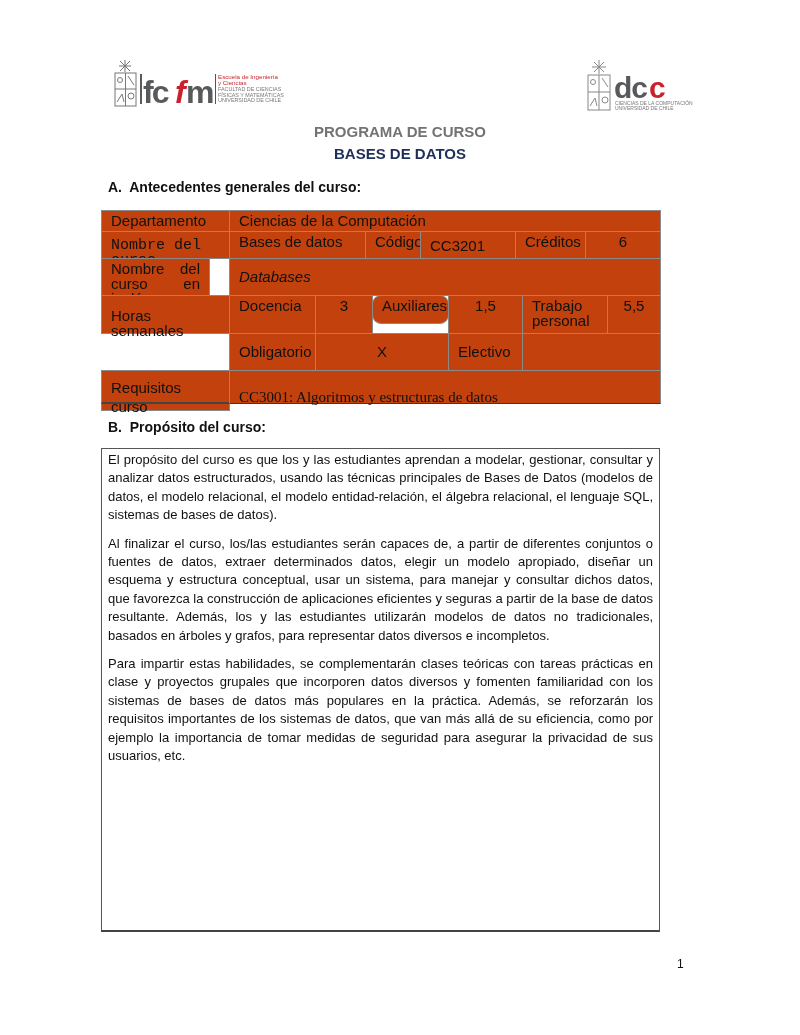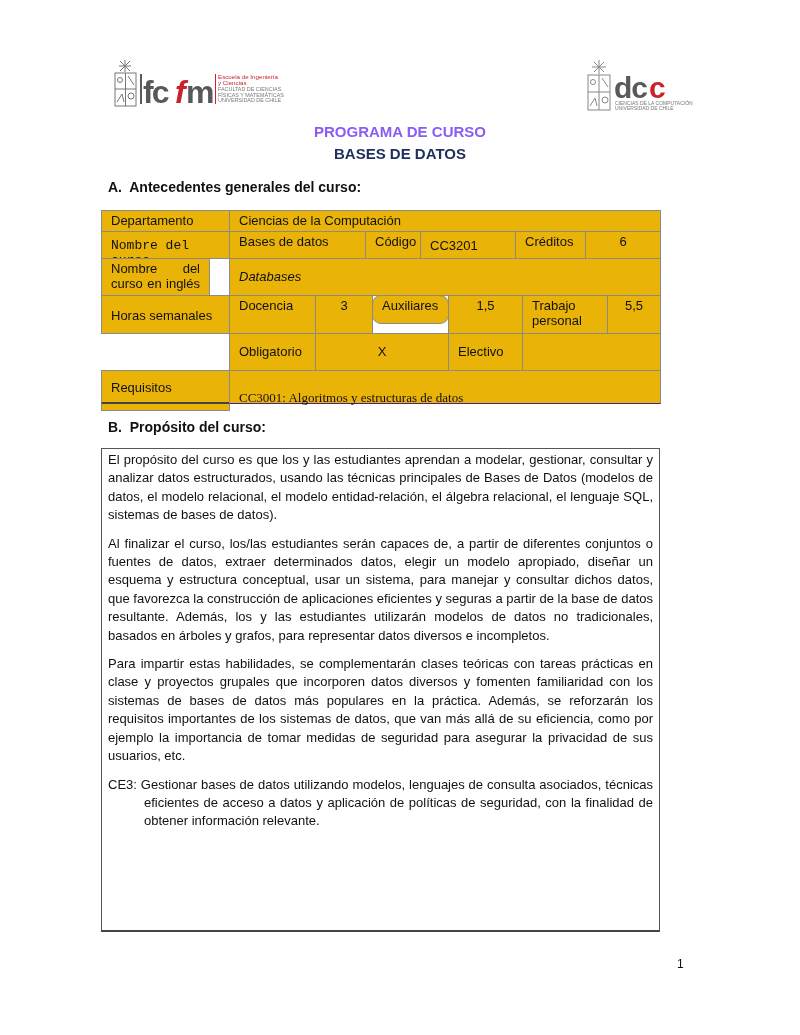--- a/index.html
+++ b/index.html
@@ -2,27 +2,27 @@
 <html><head>
 <meta charset="utf-8">
 <style>
   html, body { margin: 0; padding: 0; background: #ffffff; }
   body { width: 800px; height: 1035px; position: relative; overflow: hidden;
          font-family: "Liberation Sans", sans-serif; color: #111; }
   .abs { position: absolute; }
   .logo-left { left: 112px; top: 58px; width: 175px; height: 52px; }
   .logo-right { left: 585px; top: 58px; width: 110px; height: 56px; }
   .title { left: 0; width: 800px; text-align: center; font-weight: bold; font-size: 15px; }
-  .t1 { top: 123px; color: #8b5cf6; }
+  .t1 { top: 123px; color: #737373; }
   .t2 { top: 145px; color: #1f2f5c; }
   .section { font-weight: bold; font-size: 14px; left: 108px; }
   .sec-a { top: 179px; }
   .sec-b { top: 419px; }
   .cell { position: absolute; box-sizing: border-box; border: 1px solid #8a8a8a;
-          font-size: 13px; padding: 2px 9px; line-height: 15px; background: #eab308; }
+          font-size: 15px; padding: 2px 9px; line-height: 15px; background: #c2410c; }
   .center { text-align: center; }
   .purpose { left: 101px; top: 448px; width: 559px; height: 484px; border: 1px solid #555; border-bottom: 2px solid #444; box-sizing: border-box; padding: 2px 6px 0 6px; font-size: 13px; line-height: 18.4px; text-align: justify; }
   .purpose p { margin: 0 0 10px 0; }
   .ce { margin: 0 0 10px 0; padding-left: 36px; text-indent: -36px; }
   .page-num { left: 677px; top: 957px; font-size: 12px; }
 </style>
 </head>
 <body>
 
 <div class="abs logo-left">
@@ -120,16 +120,15 @@
   <div class="cell" style="left:101px; top:370px; width:129px; height:34px; padding-top:9px; border-bottom:2px solid #444;">Requisitos</div>
   <div class="cell" style="left:229px; top:370px; width:432px; height:34px; padding-top:19px; border-bottom:1px solid #4c1d95;font-family:Liberation Serif, serif;">CC3001: Algoritmos y estructuras de datos</div>
 </div>
 
 <div class="abs section sec-b" style="white-space:pre;">B.  Propósito del curso:</div>
 
 <div class="abs purpose">
   <p>El propósito del curso es que los y las estudiantes aprendan a modelar, gestionar, consultar y analizar datos estructurados, usando las técnicas principales de Bases de Datos (modelos de datos, el modelo relacional, el modelo entidad-relación, el álgebra relacional, el lenguaje SQL, sistemas de bases de datos).</p>
   <p>Al finalizar el curso, los/las estudiantes serán capaces de, a partir de diferentes conjuntos o fuentes de datos, extraer determinados datos, elegir un modelo apropiado, diseñar un esquema y estructura conceptual, usar un sistema, para manejar y consultar dichos datos, que favorezca la construcción de aplicaciones eficientes y seguras a partir de la base de datos resultante. Además, los y las estudiantes utilizarán modelos de datos no tradicionales, basados en árboles y grafos, para representar datos diversos e incompletos.</p>
   <p>Para impartir estas habilidades, se complementarán clases teóricas con tareas prácticas en clase y proyectos grupales que incorporen datos diversos y fomenten familiaridad con los sistemas de bases de datos más populares en la práctica. Además, se reforzarán los requisitos importantes de los sistemas de datos, que van más allá de su eficiencia, como por ejemplo la importancia de tomar medidas de seguridad para asegurar la privacidad de sus usuarios, etc.</p>
-  <p class="ce">CE3: Gestionar bases de datos utilizando modelos, lenguajes de consulta asociados, técnicas eficientes de acceso a datos y aplicación de políticas de seguridad, con la finalidad de obtener información relevante.</p>
 </div>
 
 <div class="abs page-num">1</div>
 
 </body></html>

